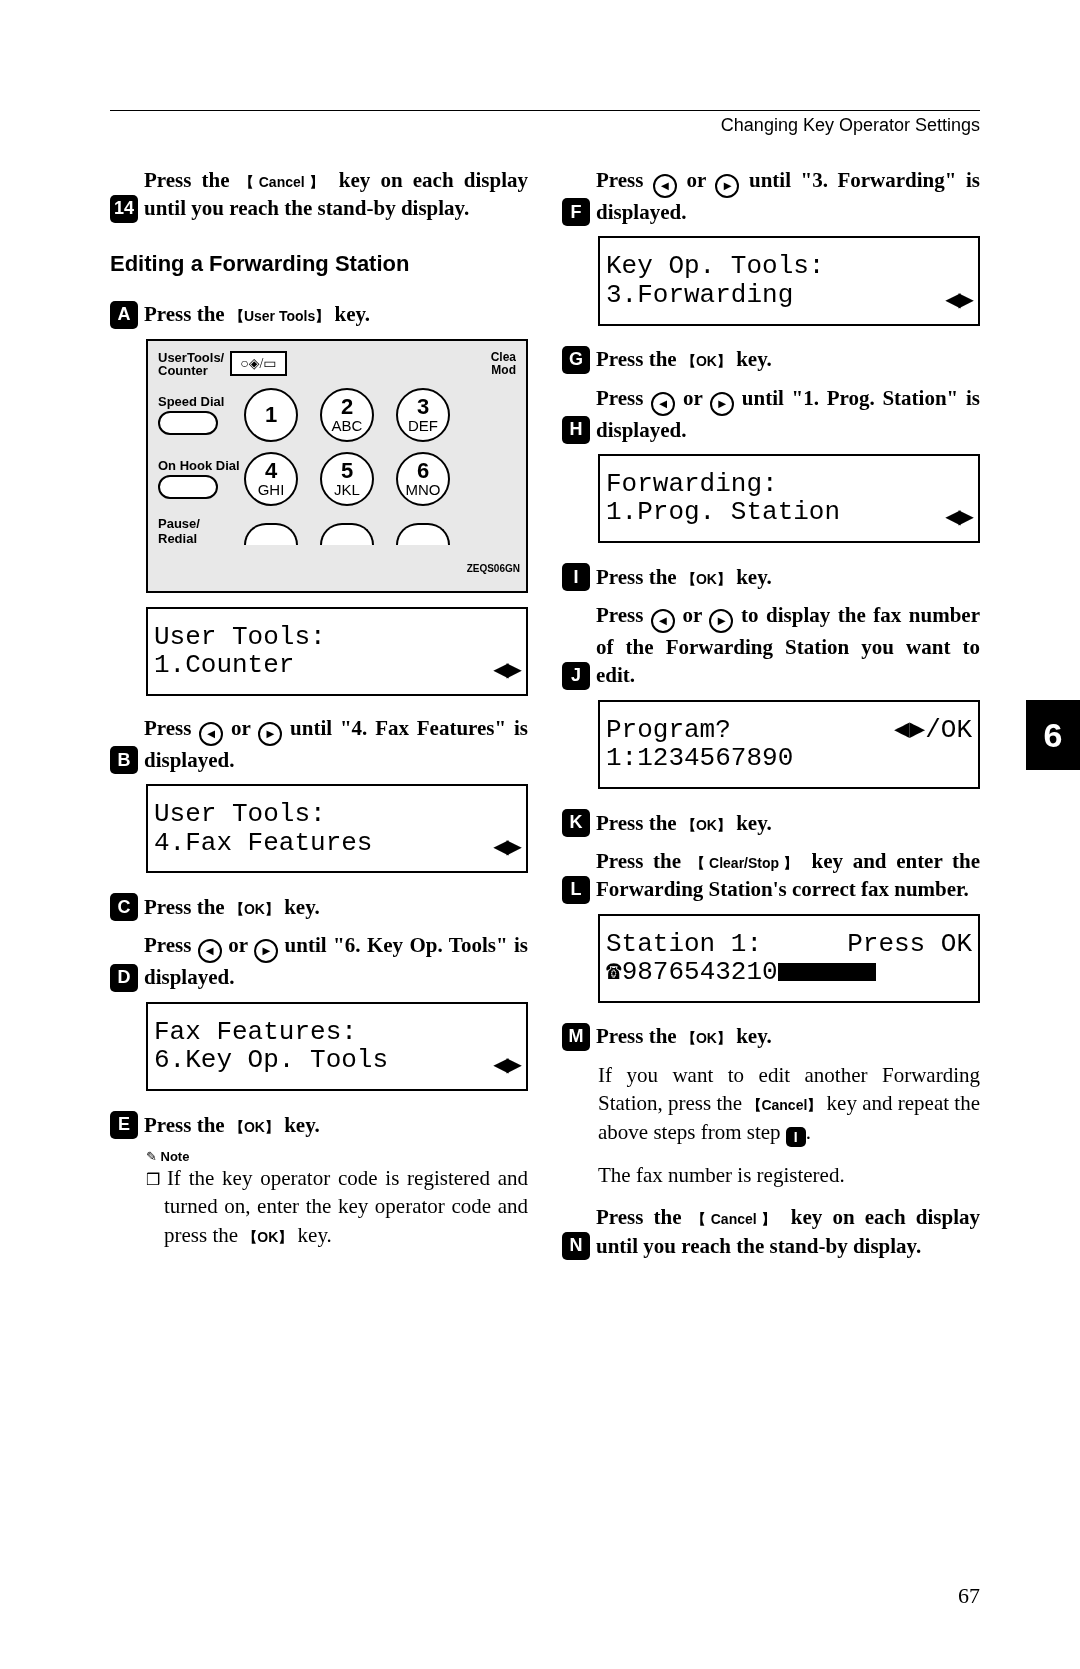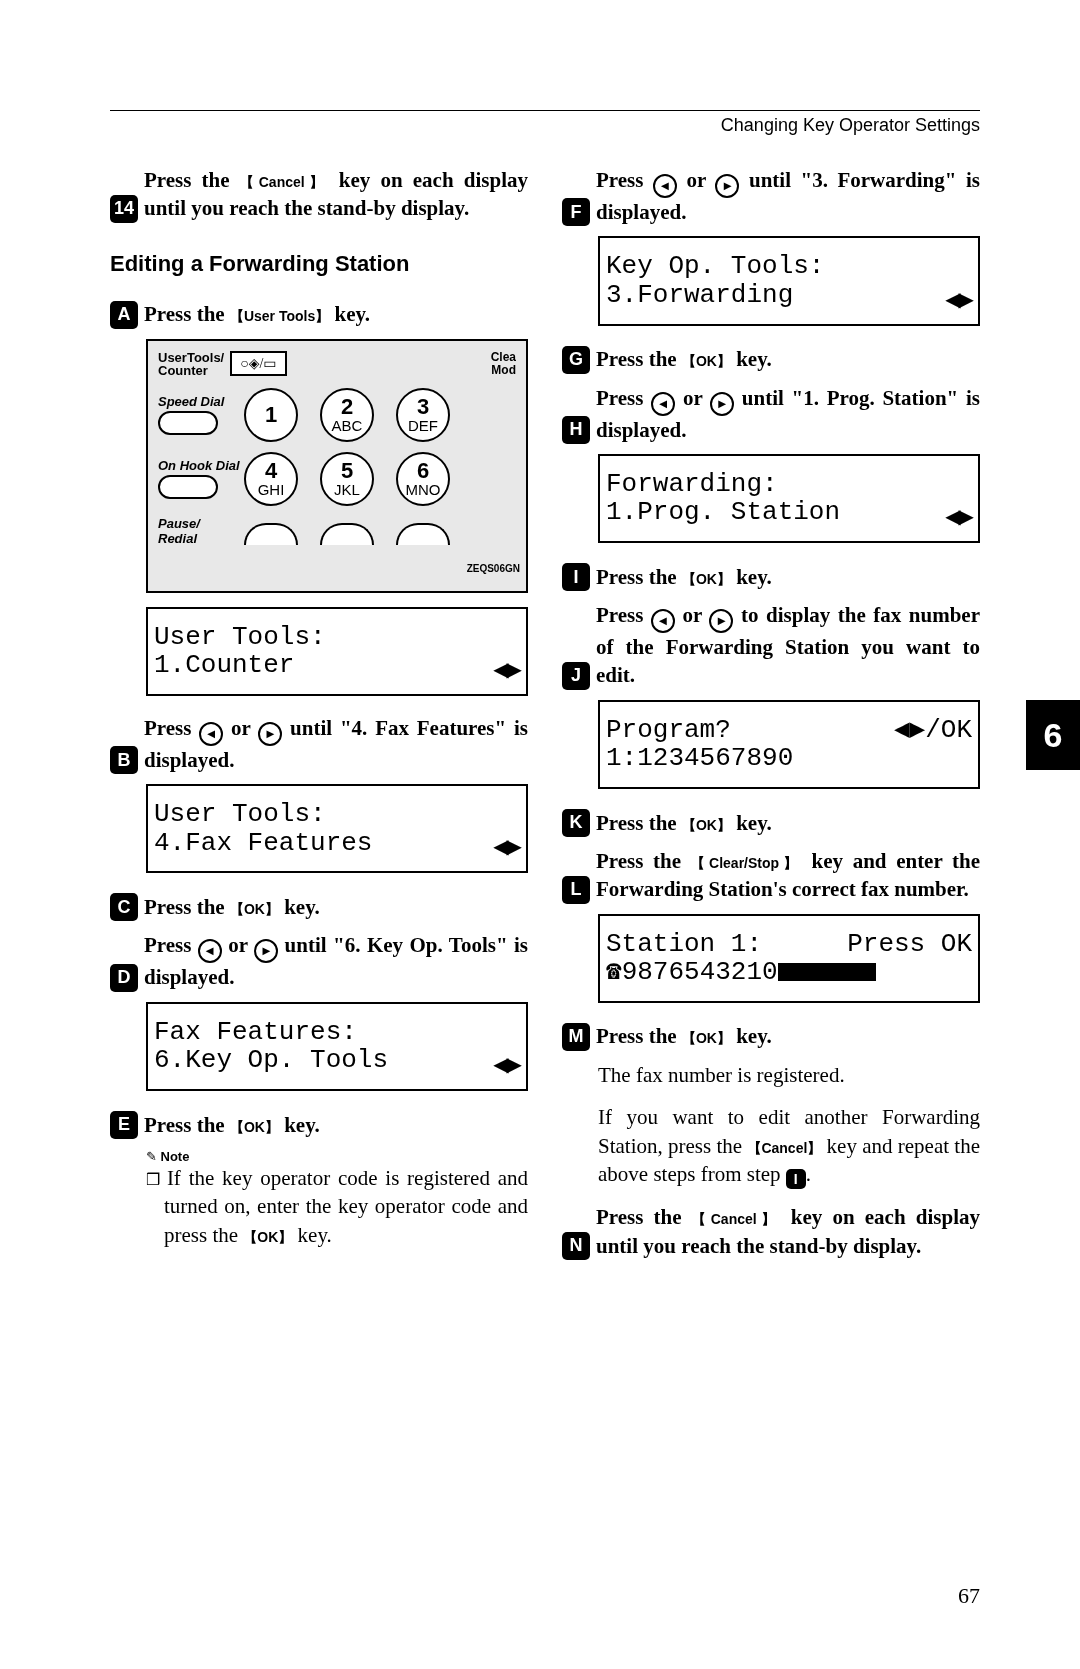--- a/index.html
+++ b/index.html
@@ -119,21 +119,21 @@
     padding: 10px 10px 0 10px;
     position: relative;
     height: 240px;
     overflow: hidden;
   }
   .kp-top { display:flex; align-items:flex-start; gap:6px;}
   .kp-label { font-family: Arial, sans-serif; font-weight:bold; font-size:13px; line-height:1.05;}
   .kp-box { border:2px solid #000; background:#fff; padding:2px 8px; font-size:14px; display:flex; align-items:center; gap:4px;}
   .kp-side { font-family: Arial, sans-serif; font-weight:bold; font-size:12px; line-height:1.1;}
   .kp-row { display:flex; align-items:center; margin-top:10px;}
-  .kp-sidecol { width: 86px; font-family: Arial, sans-serif; font-weight:bold; font-size:13px;font-style:italic;}
+  .kp-sidecol { width: 86px; font-family: Arial, sans-serif; font-weight:bold; font-size:13px;}
   .kp-btn-oval { width:56px; height:20px; border:2px solid #000; border-radius:12px; background:#fff; margin-top:2px;}
   .kp-keys { display:flex; gap:22px; }
   .kp-key { width:50px; height:50px; border:2px solid #000; border-radius:50%; background:#fff; display:flex; flex-direction:column; align-items:center; justify-content:center; font-family:Arial,sans-serif;}
   .kp-key .big { font-weight:bold; font-size:22px; line-height:1;}
   .kp-key .sm { font-size:15px; line-height:1;}
   .kp-code { position:absolute; bottom:17px; right:6px; font-size:10px; font-family:Arial,sans-serif; font-weight:bold;}
   .page-num {
     position: absolute;
     bottom: 60px;
     right: 100px;
@@ -352,22 +352,22 @@
             <span>Press OK</span>
           </div>
         <div><span>☎9876543210</span><span class="blackbox"></span><span class="blackbox"></span><span class="blackbox"></span><span class="blackbox"></span><span class="blackbox"></span><span class="blackbox"></span><span class="blackbox"></span></div>
       </div>
 
       <div class="step">
         <div class="step-num">M</div>
         <div class="step-text">Press the <span class="keycap2">【OK】</span> key.</div>
       </div>
 
+      <div class="body-text just">If you want to edit another Forwarding Station, press the <span class="keycap2">【Cancel】</span> key and repeat the above steps from step <span class="step-num" style="display:inline-flex;width:20px;height:20px;font-size:14px;vertical-align:-3px;margin:0">I</span>.</div>
       <div class="body-text">The fax number is registered.</div>
-      <div class="body-text just">If you want to edit another Forwarding Station, press the <span class="keycap2">【Cancel】</span> key and repeat the above steps from step <span class="step-num" style="display:inline-flex;width:20px;height:20px;font-size:14px;vertical-align:-3px;margin:0">I</span>.</div>
 
       <div class="step">
         <div class="step-num">N</div>
         <div class="step-text just">Press the <span class="keycap2">【Cancel】</span> key on each display until you reach the stand-by display.</div>
       </div>
 
     </div>
   </div>
 
   <div class="right-tab">6</div>

